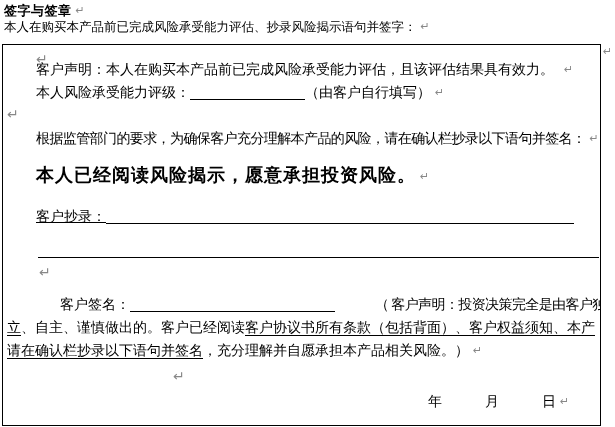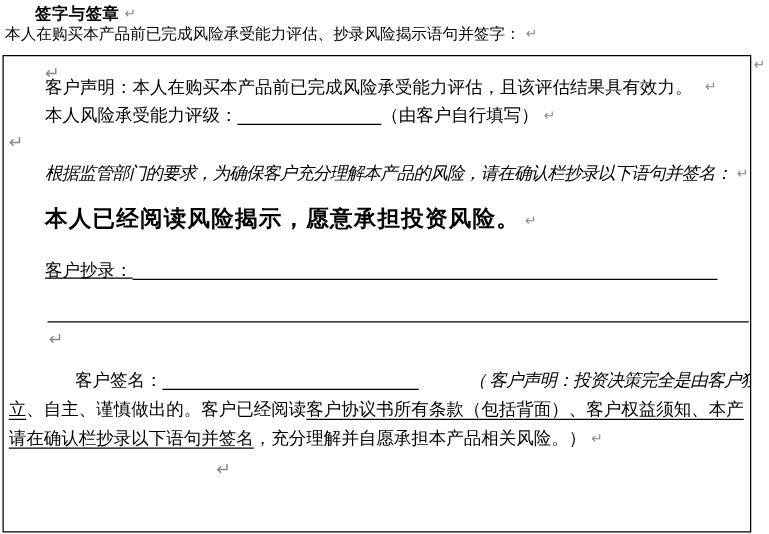--- a/index.html
+++ b/index.html
@@ -1,35 +1,35 @@
 <!DOCTYPE html>
 <html><head>
 <meta charset="utf-8">
 <style>
   html,body{margin:0;padding:0;}
   body{
     position:relative;width:615px;height:427px;background:#ffffff;
     font-family:"Liberation Serif",serif;color:#000;overflow:hidden;
   }
   .abs{position:absolute;white-space:nowrap;}
-  .doc-heading{left:4px;top:2px;font-size:13px;font-weight:bold;letter-spacing:.5px;margin-left:24px;}
+  .doc-heading{left:4px;top:2px;font-size:13px;font-weight:bold;letter-spacing:.5px;}
   .doc-instruction{left:4px;top:19px;font-size:12.5px;}
   .pilcrow{
     color:#888;font-family:"DejaVu Sans",sans-serif;font-size:11px;
     font-weight:normal;display:inline-block;margin-left:4px;vertical-align:1px;
   }
   .pilcrow.lone{margin-left:0;}
   .box{
     position:absolute;left:2px;top:44px;width:597px;height:380px;
     border:1px solid #000;overflow:hidden;background:#fff;
   }
   .row{position:absolute;font-size:14px;white-space:nowrap;}
   .blank{display:inline-block;border-bottom:1px solid #000;height:14px;vertical-align:-3px;}
   .statement-bold{font-size:18px;font-weight:bold;letter-spacing:1px;}
-  .tight{letter-spacing:-0.6px;font-style:italic;}
+  .tight{letter-spacing:-0.6px;}
   .u{text-decoration:underline;text-underline-offset:3px;}
   .hr-line{position:absolute;border-top:1px solid #000;height:0;}
   .date-gap{display:inline-block;width:43px;}
 </style>
 </head>
 <body>
 
 <div class="abs doc-heading">
   <span>签字与签章</span><span class="pilcrow">↵</span>
 </div>
@@ -76,14 +76,17 @@
   <div class="row" style="left:4px;top:274px;">
     <span class="u">立</span><span>、自主、谨慎做出的。客户已经阅读</span><span class="u">客户协议书所有条款（包括背面）、客户权益须知、本产</span>
   </div>
 
   <div class="row" style="left:4px;top:297px;">
     <span class="u">请在确认栏抄录以下语句并签名</span><span>，充分理解并自愿承担本产品相关风险。）</span><span class="pilcrow">↵</span>
   </div>
 
   <div class="row pilcrow lone" style="left:170px;top:323px;">↵</div>
 
+  <div class="row" style="left:425px;top:348px;">
+    <span>年</span><span class="date-gap"></span><span>月</span><span class="date-gap"></span><span>日</span><span class="pilcrow">↵</span>
+  </div>
 
 </div>
 
 </body></html>

